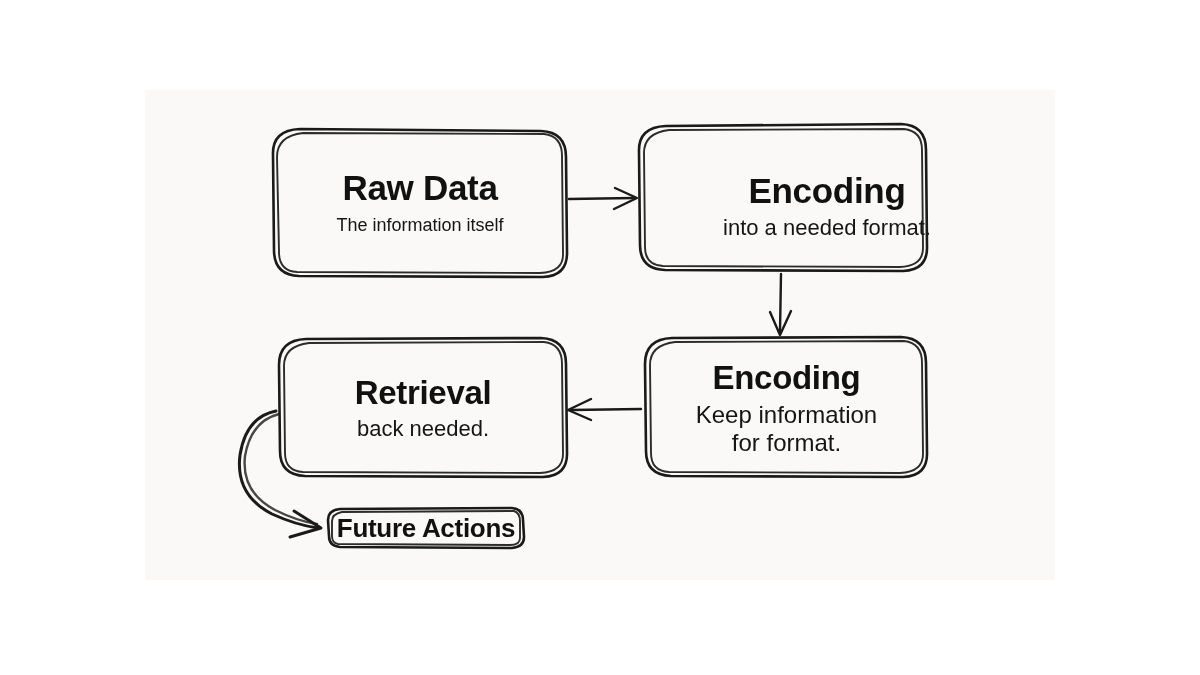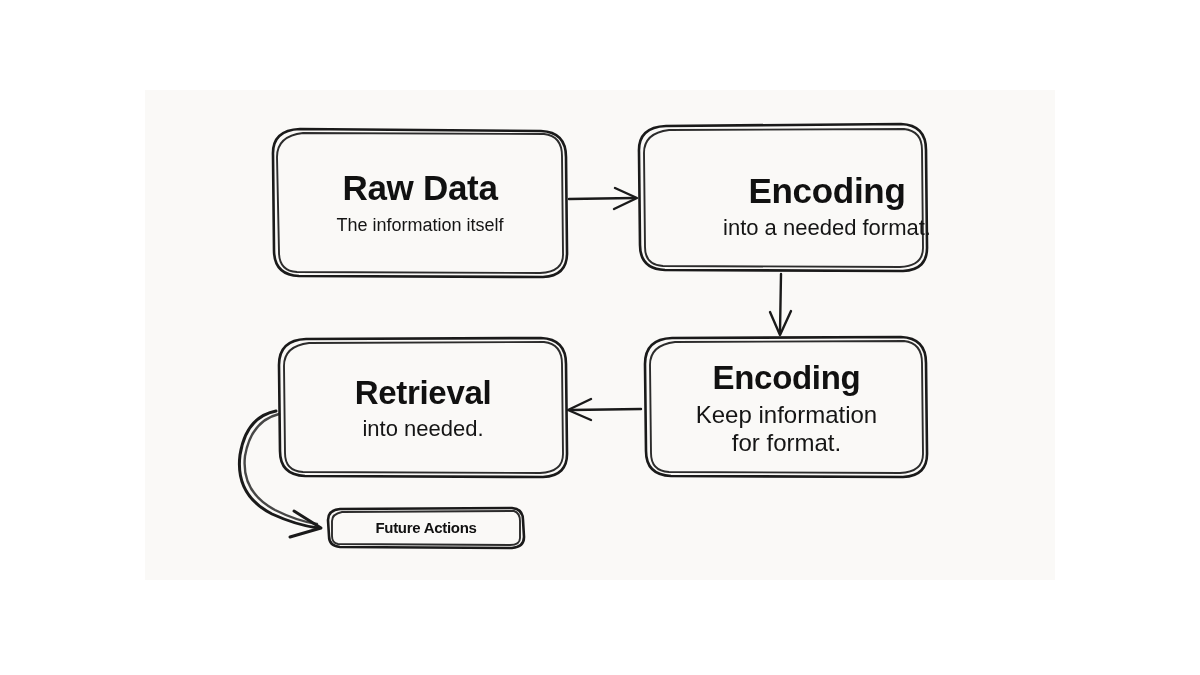--- a/index.html
+++ b/index.html
@@ -64,21 +64,21 @@
   
   #node-storage-text { left: 645px; top: 337px; width: 283px; height: 141px; }
   #node-storage-text .node-title { font-size: 33px; line-height: 38px; margin-bottom: 4px; }
   #node-storage-text .node-desc { font-size: 24px; line-height: 28px; }
   
   #node-retrieval-text { left: 278px; top: 338px; width: 290px; height: 140px; }
   #node-retrieval-text .node-title { font-size: 33px; line-height: 38px; margin-bottom: 3px; }
   #node-retrieval-text .node-desc { font-size: 22px; line-height: 28px; }
   
   #node-future-actions-text { left: 328px; top: 508px; width: 196px; height: 40px; }
-  #node-future-actions-text .node-title { font-size: 15px; line-height: 24px; text-align: right; }
+  #node-future-actions-text .node-title { font-size: 26px; line-height: 24px; text-align: right; }
 </style>
 </head>
 <body>
 
 <div id="stage">
 
   <div id="canvas-panel"></div>
 
   <svg id="diagram-svg" viewBox="0 0 1200 675">
     <defs>
@@ -149,20 +149,20 @@
   </div>
 
   <div class="node-text" id="node-storage-text">
     <div class="node-title">Encoding</div>
     <div class="node-desc">Keep information</div>
     <div class="node-desc">for format.</div>
   </div>
 
   <div class="node-text" id="node-retrieval-text">
     <div class="node-title">Retrieval</div>
-    <div class="node-desc">into needed.</div>
+    <div class="node-desc">back needed.</div>
   </div>
 
   <div class="node-text" id="node-future-actions-text">
     <div class="node-title">Future Actions</div>
   </div>
 
 </div>
 
 </body></html>

